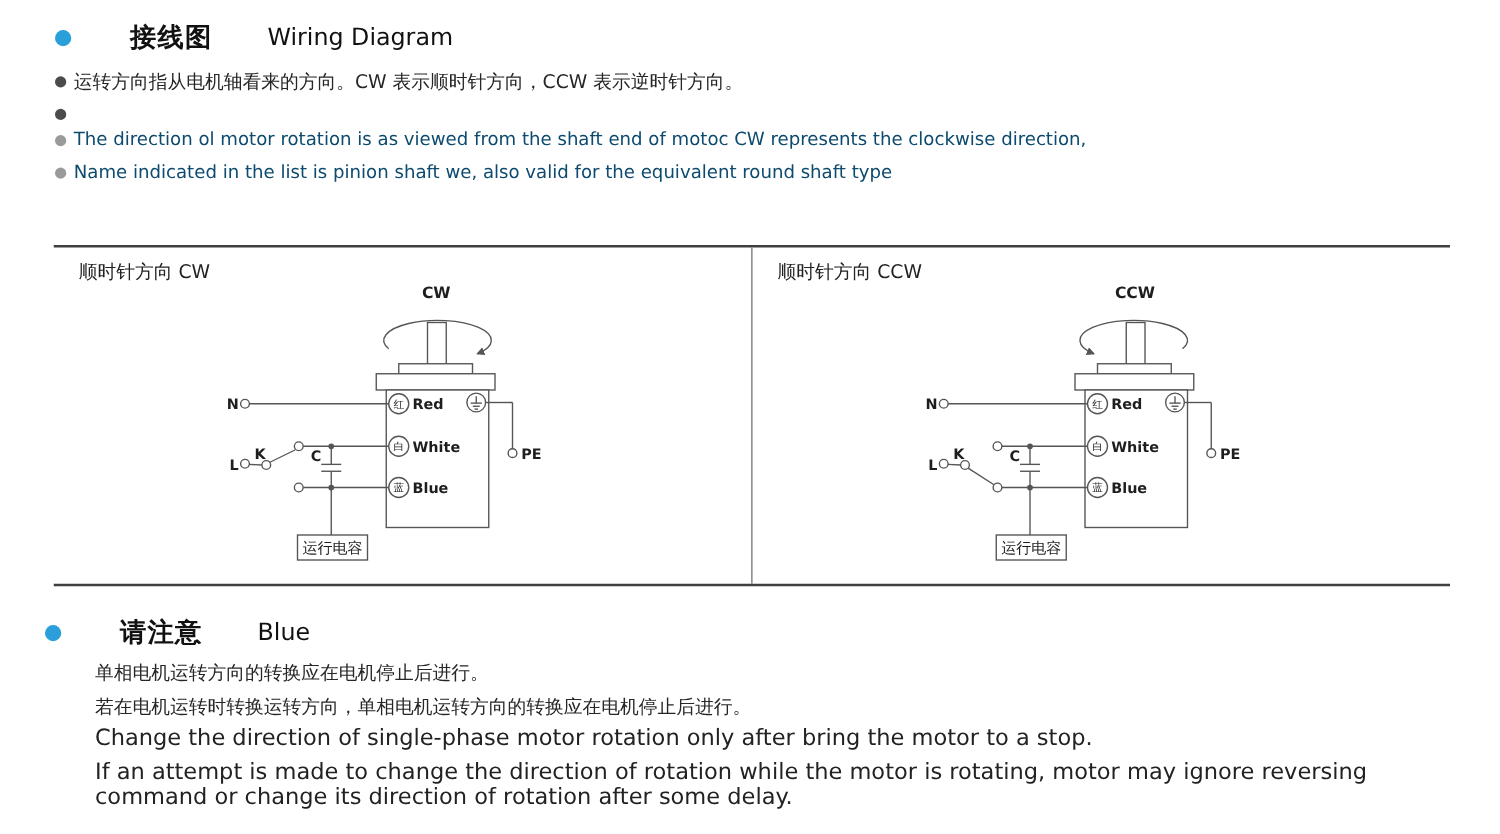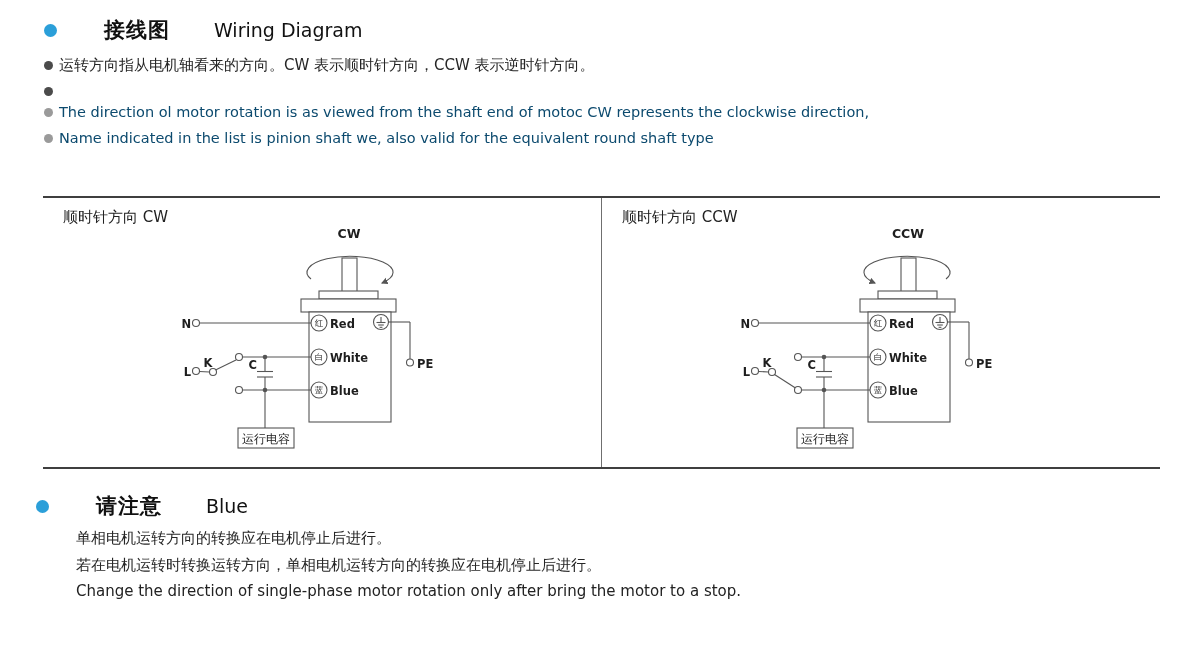--- a/index.html
+++ b/index.html
@@ -21,21 +21,21 @@
   .table{position:absolute;left:43px;top:196px;width:1117px;height:269px;
          border-top:2px solid #3f3f3f;border-bottom:2px solid #3f3f3f;display:flex;}
   .cell{position:relative;width:558px;height:100%;}
   .cell.left{border-right:1px solid #6f6f6f;}
   .cell-heading{position:absolute;left:20px;top:10px;font-size:15px;color:#222;}
   svg.diagram{position:absolute;left:0;top:0;}
   
   .note{position:absolute;left:36px;top:492px;width:1150px;}
   .note .title-row{margin-bottom:8px;}
   .nline{margin-bottom:6.5px;font-size:15px;line-height:20px;color:#262626;margin-left:40px;}
-  .nline.en{font-size:15px;color:#222;}
+  .nline.en{font-size:18px;color:#222;}
 </style>
 </head>
 <body>
 
 <div class="page">
 
   <div class="header">
     <div class="title-row">
       <span class="dot-accent" style="background: rgb(43, 159, 217);"></span>
       <span class="title-zh">接线图</span>
@@ -212,16 +212,17 @@
   <div class="note">
     <div class="title-row">
       <span class="dot-accent" style="background: rgb(43, 159, 217);"></span>
       <span class="title-zh">请注意</span>
       <span class="title-en">Blue</span>
     </div>
     <div>
         <div class="nline ">单相电机运转方向的转换应在电机停止后进行。</div>
         <div class="nline ">若在电机运转时转换运转方向，单相电机运转方向的转换应在电机停止后进行。</div>
         <div class="nline en">Change the direction of single-phase motor rotation only after bring the motor to a stop.</div>
+        <div class="nline en">If an attempt is made to change the direction of rotation while the motor is rotating, motor may ignore reversing command or change its direction of rotation after some delay.</div>
       </div>
   </div>
 
 </div>
 
 </body></html>

